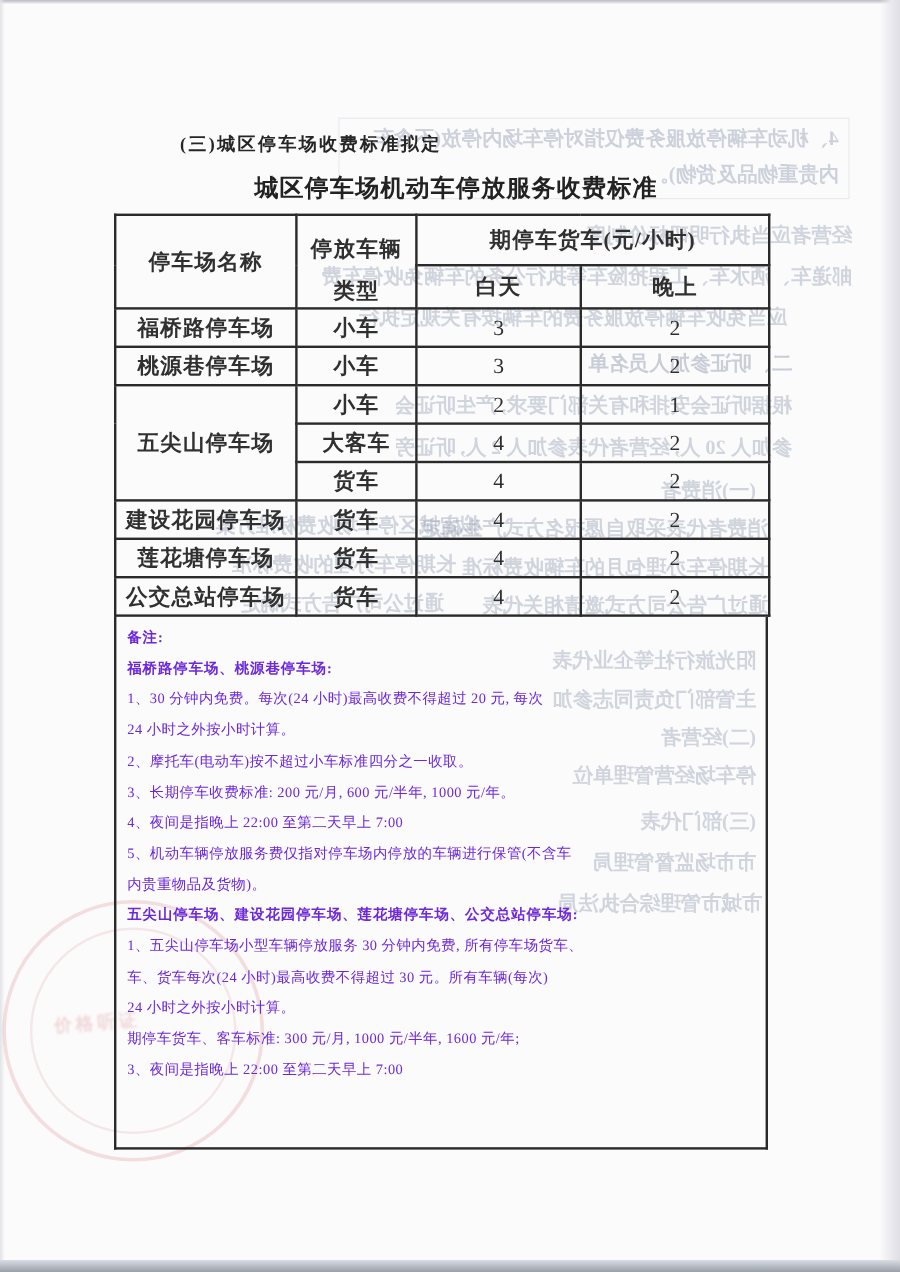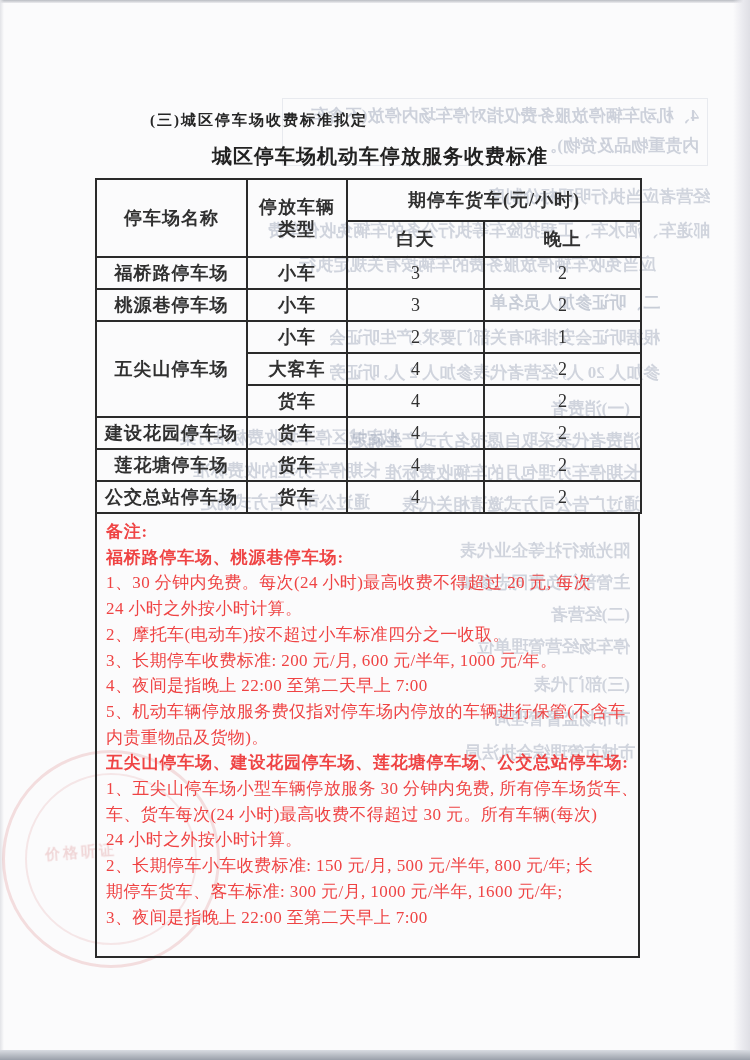--- a/index.html
+++ b/index.html
@@ -68,30 +68,30 @@
     border:2px solid #2a2a2a;
     text-align:center;vertical-align:middle;
     font-size:18px;color:#303030;
     padding:0;
   }
   td.cn{font-weight:600;letter-spacing:1px;}
   td.num{font-size:17px;font-weight:400;}
   .hdr1{height:42px;}
   .hdr2{height:36px;}
   .drow{height:32px;}
-  .vh-line{line-height:22px;}
+  .vh-line{line-height:22px;margin-top:13px;}
 
   .notes{
     position:absolute;left:95px;top:514px;width:545px;height:444px;
     border:2px solid #2a2a2a;border-top:none;box-sizing:border-box;
     padding:5px 9px 0 9px;
     background:transparent;
   }
   .note-line{
-    font-size:17px;line-height:25.7px;color:#ef4444;
+    font-size:12px;line-height:25.7px;color:#6d28d9;
     letter-spacing:.4px;white-space:nowrap;overflow:hidden;
   }
   .note-line.b{font-weight:700;letter-spacing:.8px;}
 </style>
 </head>
 <body>
 
 <div class="edge edge-top"></div>
 <div class="edge edge-left"></div>
 <div class="edge edge-right"></div>
@@ -209,18 +209,17 @@
     <div class="note-line">24 小时之外按小时计算。</div>
     <div class="note-line">2、摩托车(电动车)按不超过小车标准四分之一收取。</div>
     <div class="note-line">3、长期停车收费标准: 200 元/月, 600 元/半年, 1000 元/年。</div>
     <div class="note-line">4、夜间是指晚上 22:00 至第二天早上 7:00</div>
     <div class="note-line">5、机动车辆停放服务费仅指对停车场内停放的车辆进行保管(不含车</div>
     <div class="note-line">内贵重物品及货物)。</div>
     <div class="note-line b">五尖山停车场、建设花园停车场、莲花塘停车场、公交总站停车场:</div>
     <div class="note-line">1、五尖山停车场小型车辆停放服务 30 分钟内免费, 所有停车场货车、</div>
     <div class="note-line">车、货车每次(24 小时)最高收费不得超过 30 元。所有车辆(每次)</div>
     <div class="note-line">24 小时之外按小时计算。</div>
-    <div class="note-line">2、长期停车小车收费标准: 150 元/月, 500 元/半年, 800 元/年; 长</div>
     <div class="note-line">期停车货车、客车标准: 300 元/月, 1000 元/半年, 1600 元/年;</div>
     <div class="note-line">3、夜间是指晚上 22:00 至第二天早上 7:00</div>
   </div>
 
 </div>
 
 </body></html>

